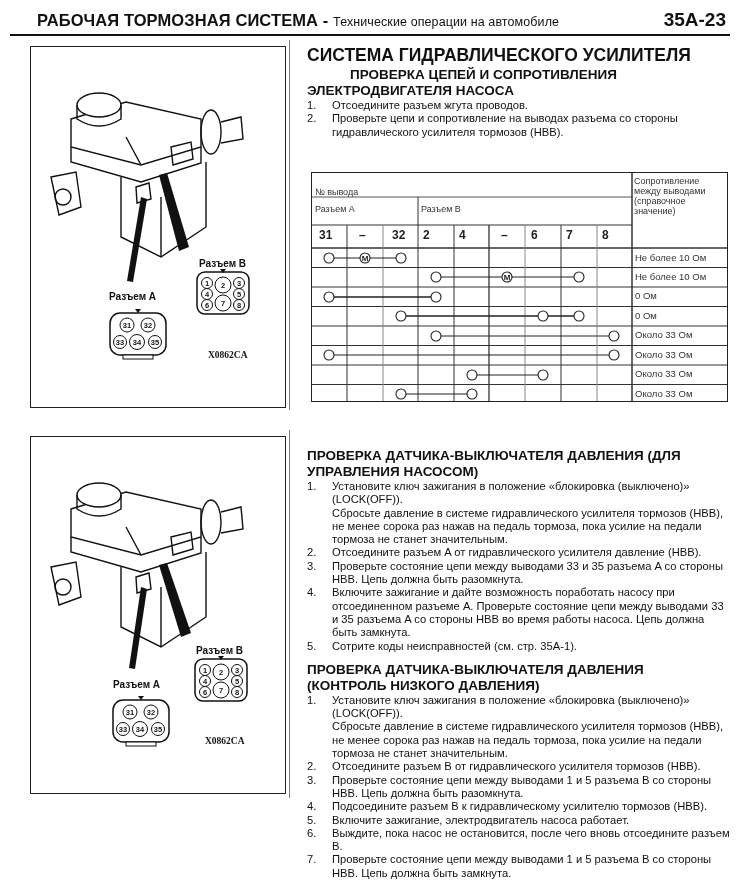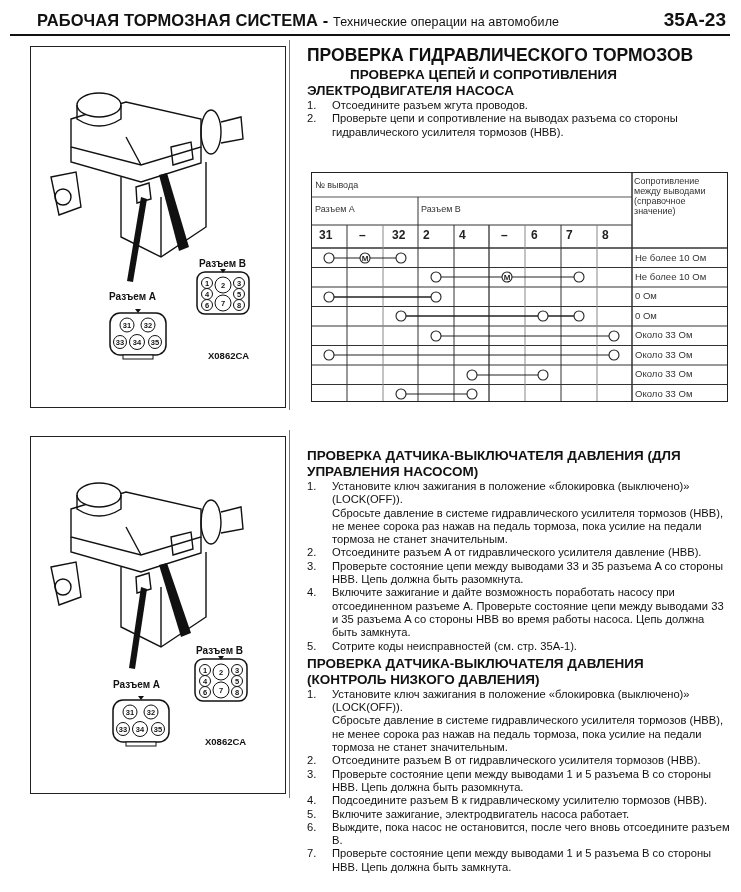--- a/index.html
+++ b/index.html
@@ -19,21 +19,21 @@
   ol.steps li { position: relative; padding-left: 25px; }
   ol.steps li .num { position: absolute; left: 0; top: 0; }
   ol.steps li p { margin: 0; }
   .tbl { position: absolute; left: 311px; top: 172px; width: 415px; height: 228px; border: 1.5px solid #222; font-size: 9px; color: #333; background: #fff; }
   .tbl svg { position: absolute; left: 0; top: 0; }
   .cell-text { position: absolute; white-space: nowrap; }
   .pin-hdr { position: absolute; font-size: 12px; font-weight: bold; color: #222; }
   .res-hdr { position: absolute; left: 322px; top: 3px; width: 83px; font-size: 9px; line-height: 10px; color: #333; }
   .res-val { position: absolute; left: 323px; font-size: 9.5px; color: #333; white-space: nowrap; }
   .fig-label { position: absolute; font-weight: bold; font-size: 10px; color: #111; white-space: nowrap; }
-  .fig-code { position: absolute; font-weight: bold; font-size: 9.5px; color: #111; }
+  .fig-code { position: absolute; font-weight: bold; font-size: 9.5px; color: #111; font-family: Liberation Serif, serif; }
 </style>
 </head>
 <body>
 
 <div class="header">
   <div class="title"><span>РАБОЧАЯ ТОРМОЗНАЯ СИСТЕМА - </span><span class="sub">Технические операции на автомобиле</span></div>
   <div class="pagenum">35A-23</div>
 </div>
 
 <div class="vline" style="top:40px;height:370px;"></div>
@@ -100,21 +100,21 @@
       <circle cx="106" cy="295" r="7.5" fill="#fff" stroke="#111"></circle>
         <text x="106" y="298">34</text>
       <circle cx="124" cy="295" r="6.5" fill="#fff" stroke="#111"></circle>
         <text x="124" y="298">35</text>
     </g>
   </svg>
   <div class="fig-code" style="left:177px;top:303px;">X0862CA</div>
 </div>
 
 <div class="right" style="top:44px;">
-  <div class="h1">ПРОВЕРКА ГИДРАВЛИЧЕСКОГО ТОРМОЗОВ</div>
+  <div class="h1">СИСТЕМА ГИДРАВЛИЧЕСКОГО УСИЛИТЕЛЯ</div>
   <div class="h2" style="margin-top:1px;padding-left:43px;">ПРОВЕРКА ЦЕПЕЙ И СОПРОТИВЛЕНИЯ</div>
   <div class="h2">ЭЛЕКТРОДВИГАТЕЛЯ НАСОСА</div>
   <ol class="steps">
     <li>
         <span class="num">1.</span>
         <p>Отсоедините разъем жгута проводов.</p>
       </li>
     <li>
         <span class="num">2.</span>
         <p>Проверьте цепи и сопротивление на выводах разъема со стороны гидравлического усилителя тормозов (НВВ).</p>
@@ -180,21 +180,21 @@
 
       <line x1="89" y1="221" x2="160" y2="221"></line>
       <circle cx="89" cy="221" r="5"></circle>
         <circle cx="160" cy="221" r="5"></circle>
     </g>
     <g font-family="Liberation Sans, sans-serif" font-size="8" font-weight="bold" text-anchor="middle" fill="#222">
       <text x="53" y="88">M</text>
       <text x="195" y="107">M</text>
     </g>
   </svg>
-  <div class="cell-text" style="left:3px;top:7px;">№ вывода</div>
+  <div class="cell-text" style="left:3px;top:14px;">№ вывода</div>
   <div class="cell-text" style="left:3px;top:31px;">Разъем A</div>
   <div class="cell-text" style="left:109px;top:31px;">Разъем B</div>
   <div class="res-hdr">Сопротивление между выводами (справочное значение)</div>
   <div class="pin-hdr" style="left:7px;top:55px;">31</div>
   <div class="pin-hdr" style="left:47px;top:55px;">–</div>
   <div class="pin-hdr" style="left:80px;top:55px;">32</div>
   <div class="pin-hdr" style="left:111px;top:55px;">2</div>
   <div class="pin-hdr" style="left:147px;top:55px;">4</div>
   <div class="pin-hdr" style="left:189px;top:55px;">–</div>
   <div class="pin-hdr" style="left:219px;top:55px;">6</div>
@@ -289,21 +289,21 @@
       </li>
     <li>
         <span class="num">4.</span>
         <p>Включите зажигание и дайте возможность поработать насосу при отсоединенном разъеме A. Проверьте состояние цепи между выводами 33 и 35 разъема A со стороны НВВ во время работы насоса. Цепь должна быть замкнута.</p>
       </li>
     <li>
         <span class="num">5.</span>
         <p>Сотрите коды неисправностей (см. стр. 35A-1).</p>
       </li>
   </ol>
-  <div class="h2" style="margin-top:3px;">ПРОВЕРКА ДАТЧИКА-ВЫКЛЮЧАТЕЛЯ ДАВЛЕНИЯ</div>
+  <div class="h2" style="margin-top:9px;">ПРОВЕРКА ДАТЧИКА-ВЫКЛЮЧАТЕЛЯ ДАВЛЕНИЯ</div>
   <div class="h2">(КОНТРОЛЬ НИЗКОГО ДАВЛЕНИЯ)</div>
   <ol class="steps">
     <li>
         <span class="num">1.</span>
         <p>Установите ключ зажигания в положение «блокировка (выключено)» (LOCK(OFF)).</p>
         <p>Сбросьте давление в системе гидравлического усилителя тормозов (НВВ), не менее сорока раз нажав на педаль тормоза, пока усилие на педали тормоза не станет значительным.</p>
       </li>
     <li>
         <span class="num">2.</span>
         <p>Отсоедините разъем B от гидравлического усилителя тормозов (НВВ).</p>

